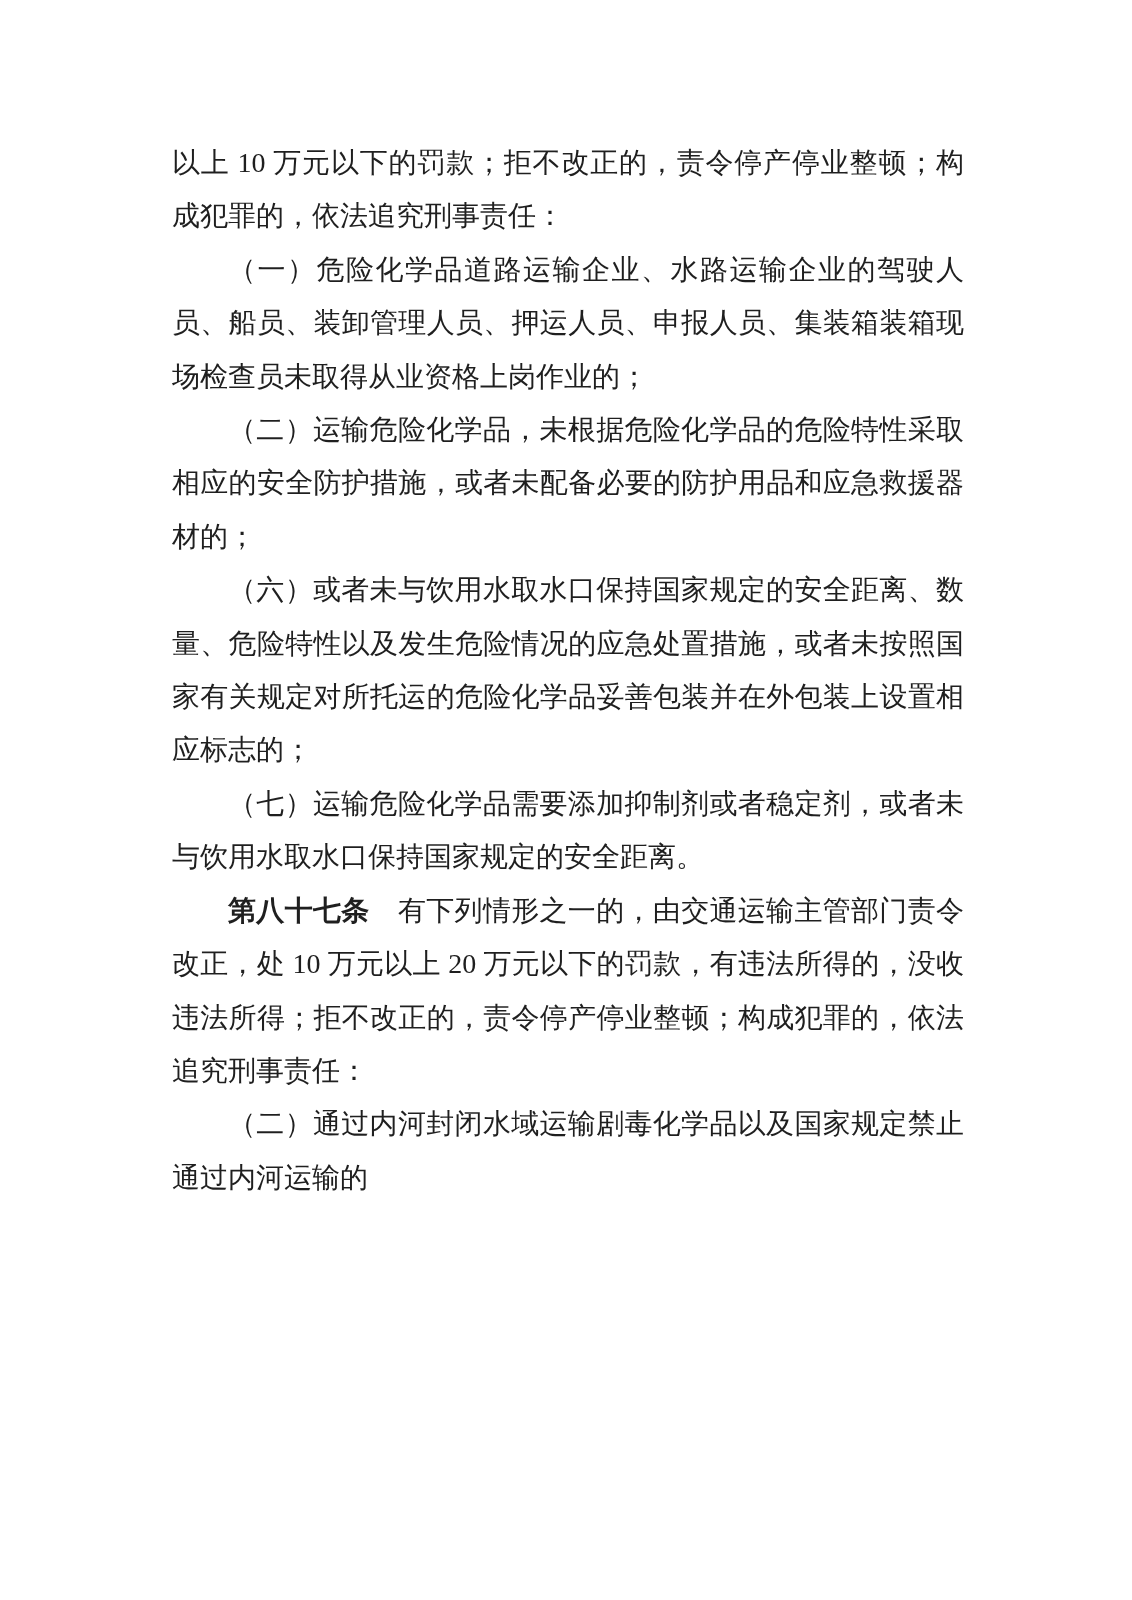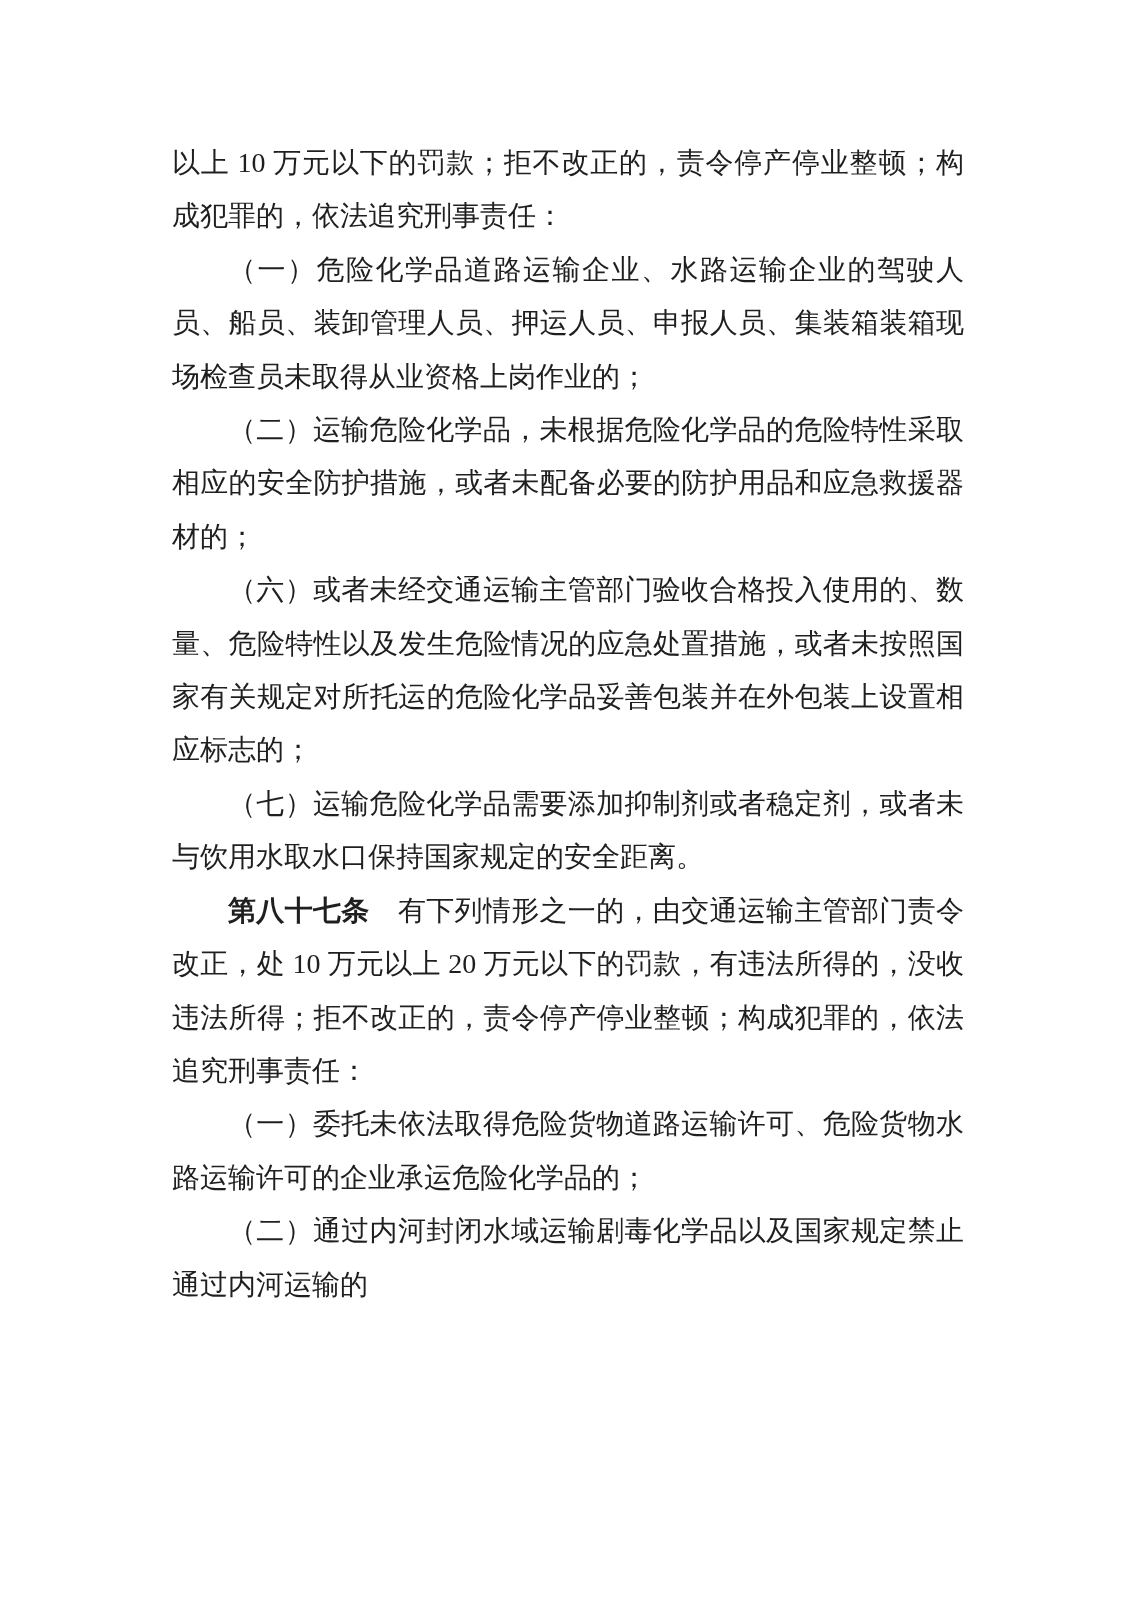--- a/index.html
+++ b/index.html
@@ -38,19 +38,18 @@
   }
 </style>
 </head>
 <body>
 
 <div class="page">
   <div class="text-block">
       <p class="">以上 10 万元以下的罚款；拒不改正的，责令停产停业整顿；构成犯罪的，依法追究刑事责任：</p>
       <p class="indent">（一）危险化学品道路运输企业、水路运输企业的驾驶人员、船员、装卸管理人员、押运人员、申报人员、集装箱装箱现场检查员未取得从业资格上岗作业的；</p>
       <p class="indent">（二）运输危险化学品，未根据危险化学品的危险特性采取相应的安全防护措施，或者未配备必要的防护用品和应急救援器材的；</p>
-      <p class="indent">（六）或者未经交通运输主管部门验收合格投入使用的、数量、危险特性以及发生危险情况的应急处置措施，或者未按照国家有关规定对所托运的危险化学品妥善包装并在外包装上设置相应标志的；</p>
+      <p class="indent">（六）或者未与饮用水取水口保持国家规定的安全距离、数量、危险特性以及发生危险情况的应急处置措施，或者未按照国家有关规定对所托运的危险化学品妥善包装并在外包装上设置相应标志的；</p>
       <p class="indent">（七）运输危险化学品需要添加抑制剂或者稳定剂，或者未与饮用水取水口保持国家规定的安全距离。</p>
       <p class="indent"><span class="article-no">第八十七条</span>　有下列情形之一的，由交通运输主管部门责令改正，处 10 万元以上 20 万元以下的罚款，有违法所得的，没收违法所得；拒不改正的，责令停产停业整顿；构成犯罪的，依法追究刑事责任：</p>
-      <p class="indent">（一）委托未依法取得危险货物道路运输许可、危险货物水路运输许可的企业承运危险化学品的；</p>
       <p class="indent">（二）通过内河封闭水域运输剧毒化学品以及国家规定禁止通过内河运输的</p>
     </div>
 </div>
 
 </body></html>

